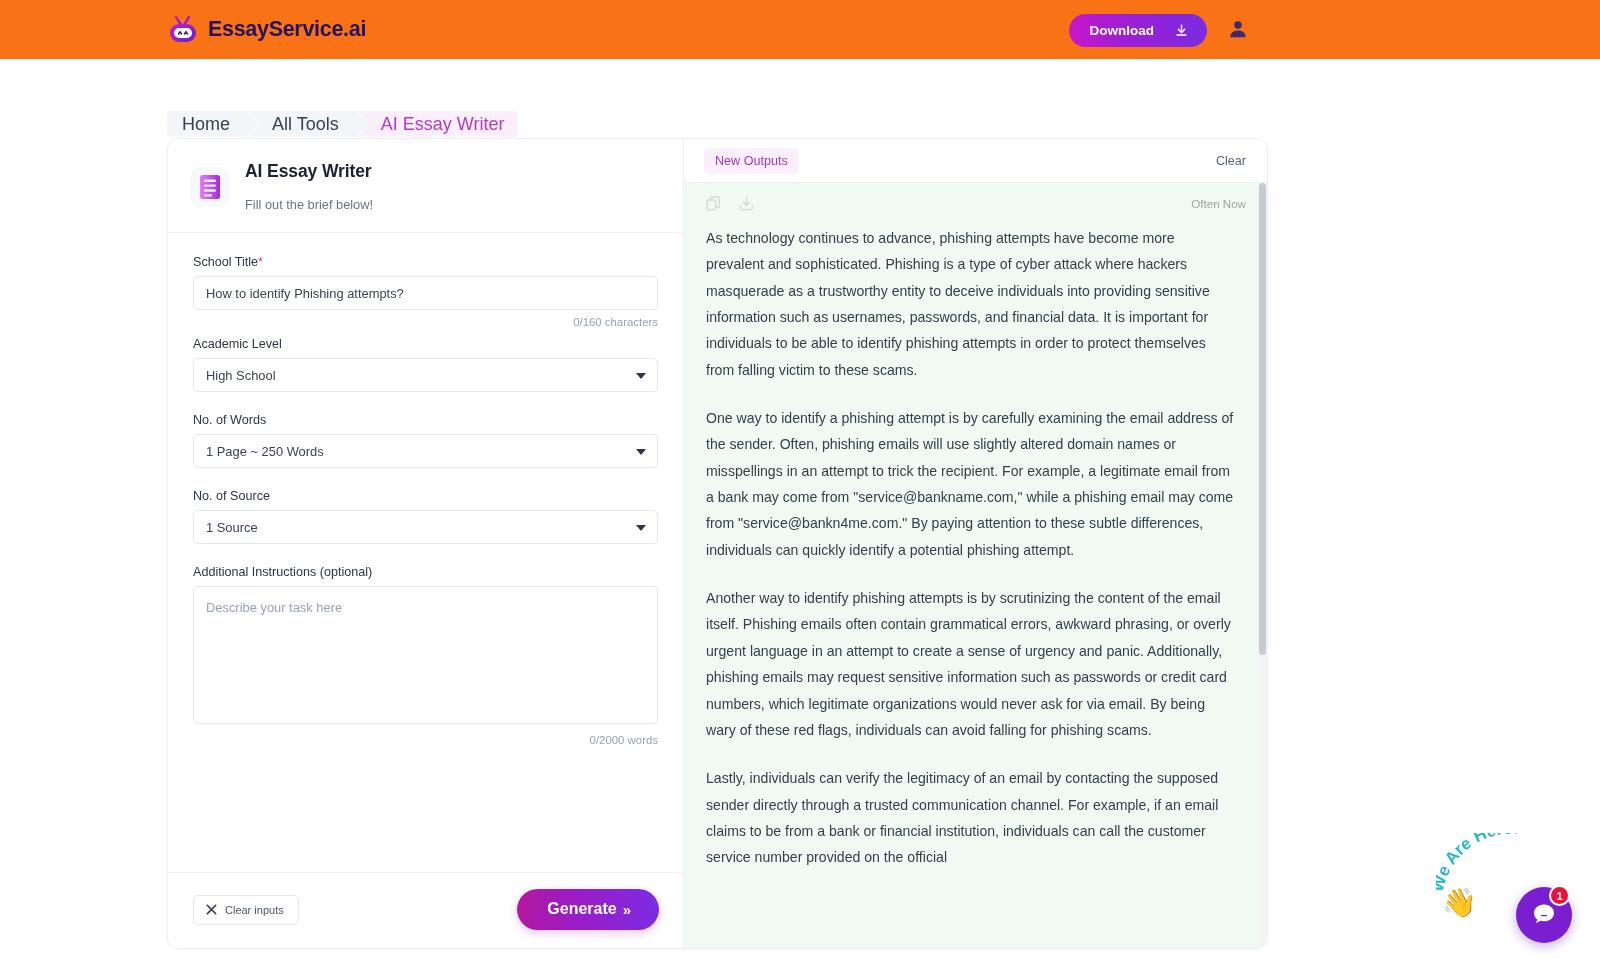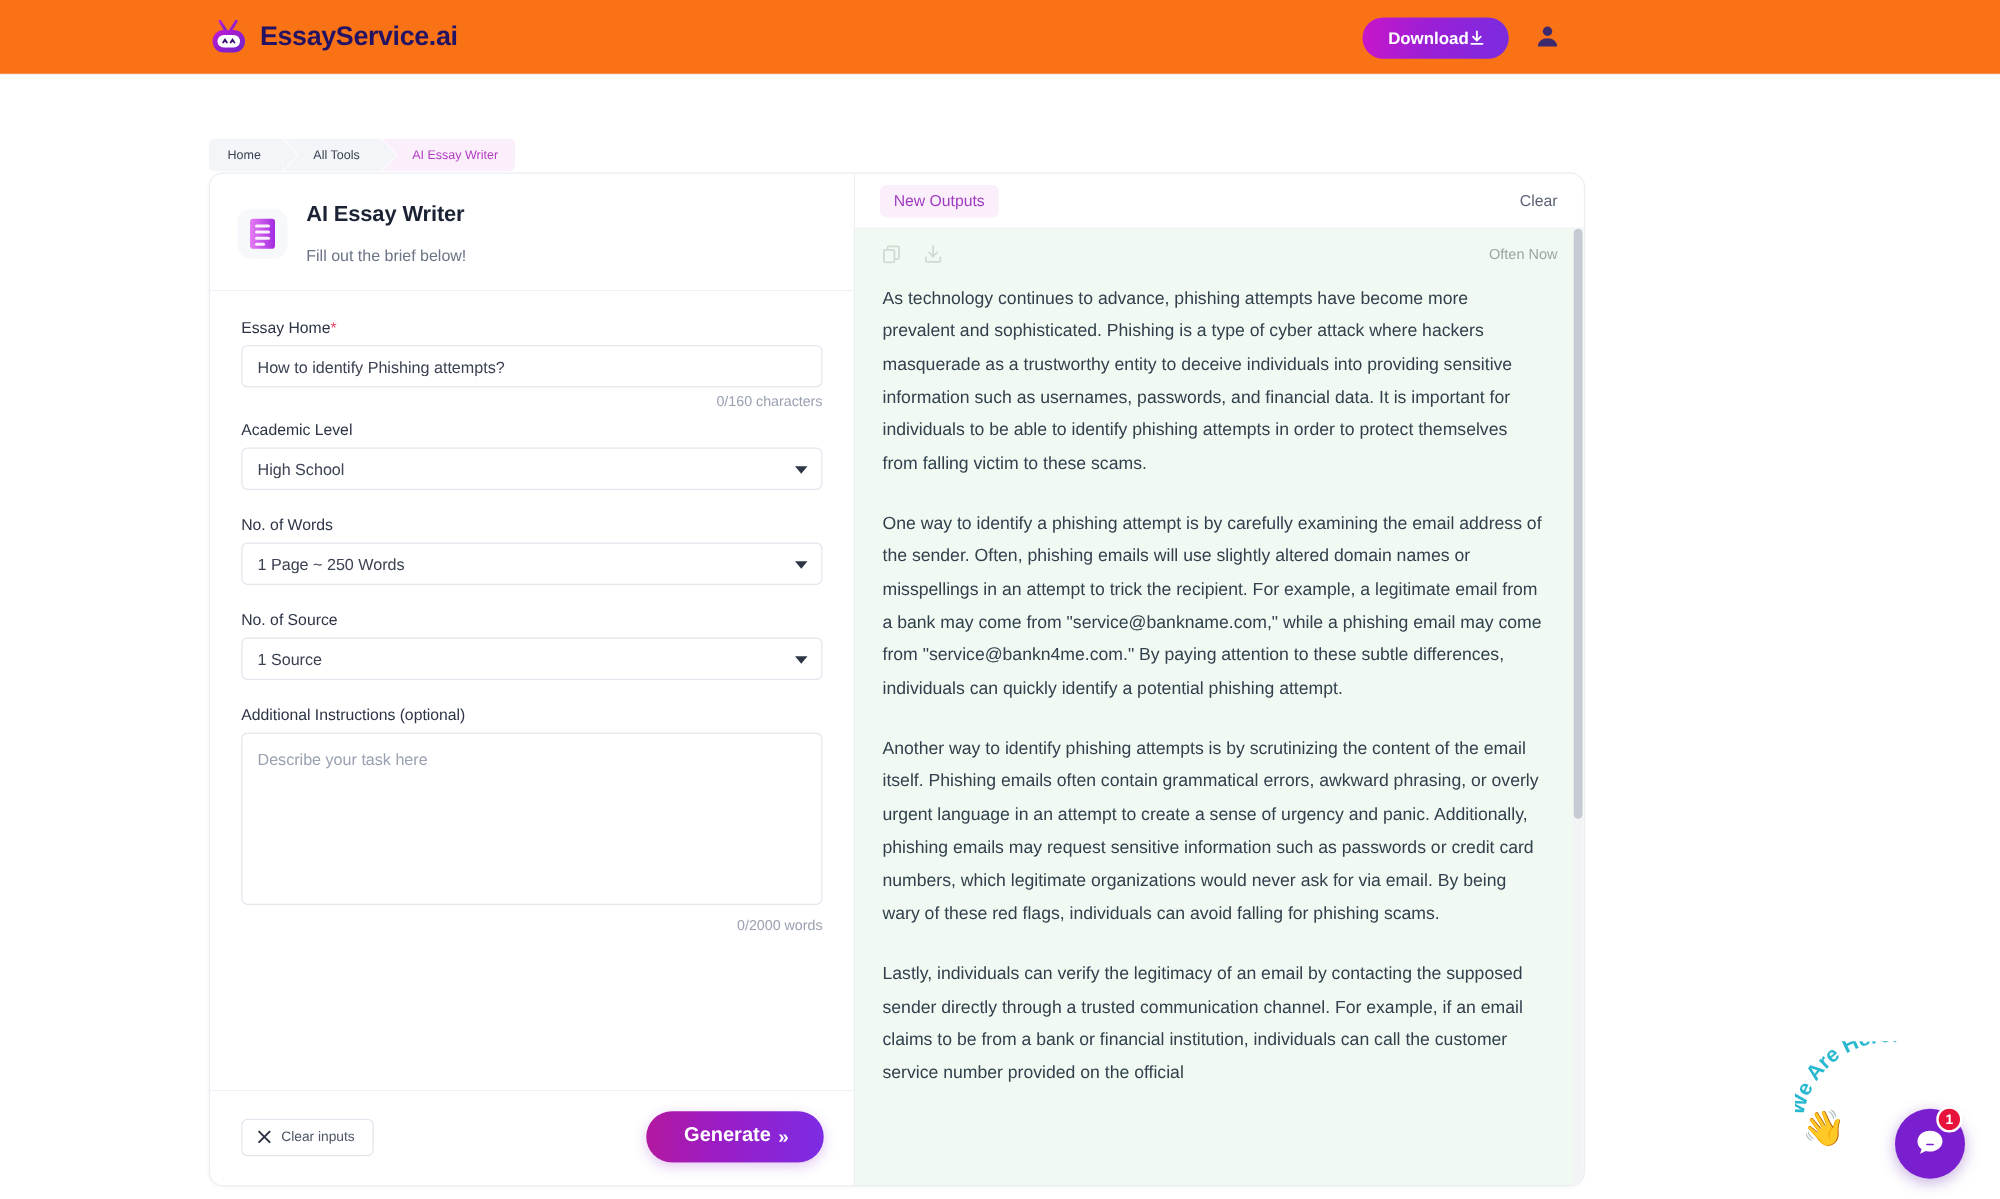--- a/index.html
+++ b/index.html
@@ -27,21 +27,21 @@
   .logo-text {
     font-size: 21.5px; font-weight: bold; letter-spacing: -0.3px;
     color: #241263;
   }
   .header-right {
     position: absolute; right: 0; top: 0; height: 60px;
     display: flex; align-items: center; gap: 18px;
     padding-right: 349px;
   }
   .download-btn {
-    display: inline-flex; align-items: center; gap: 0;
+    display: inline-flex; align-items: center; gap: 21px;
     background: linear-gradient(95deg, #c916c9 0%, #9b1fd6 45%, #7a2ce0 100%);
     color: #fff; border: none; border-radius: 20px;
     padding: 9px 19px 9px 21px;
     font-size: 13.5px; font-weight: bold;
     font-family: "Liberation Sans", sans-serif;
     cursor: pointer; white-space: nowrap;
   }
   .dl-ico { width: 13px; height: 13px; display: block; }
   .avatar-btn {
     width: 26px; height: 26px; border: none; background: none;
@@ -52,21 +52,21 @@
   .crumbs {
     display: flex; align-items: center;
     margin: 31px 0 0 167px;
     height: 26px;
   }
   .crumb {
     position: relative;
     height: 26px; display: flex; align-items: center;
     background: #f3f5f8;
     padding: 0 17px 0 17px;
-    font-size: 10px; color: #384152;
+    font-size: 18px; color: #384152;
     cursor: pointer;
     margin-top: 40px;
   }
   .crumb:first-child { border-radius: 4px 0 0 4px; padding-left: 15px; }
   .crumb::after {
     content: ""; position: absolute; right: -12px; top: 0;
     width: 0; height: 0;
     border-top: 13px solid transparent;
     border-bottom: 13px solid transparent;
     border-left: 12px solid #f3f5f8;
@@ -348,21 +348,21 @@
       </div>
       <div>
         <div class="tool-title">AI Essay Writer</div>
         <div class="tool-sub">Fill out the brief below!</div>
       </div>
     </div>
 
     <div class="form">
 
       <div class="field">
-        <label class="flabel"><span>Essay Home</span><span class="req">*</span></label>
+        <label class="flabel"><span>School Title</span><span class="req">*</span></label>
         <input class="tinput" type="text" value="How to identify Phishing attempts?" placeholder="Enter your essay title" style="">
         <div class="counter">0/160 characters</div>
       </div>
 
       <div class="field">
         <label class="flabel">Academic Level</label>
         <div class="selwrap">
           <input class="tselect" readonly="" value="High School" style="">
           <span class="caret"></span>
         </div>

